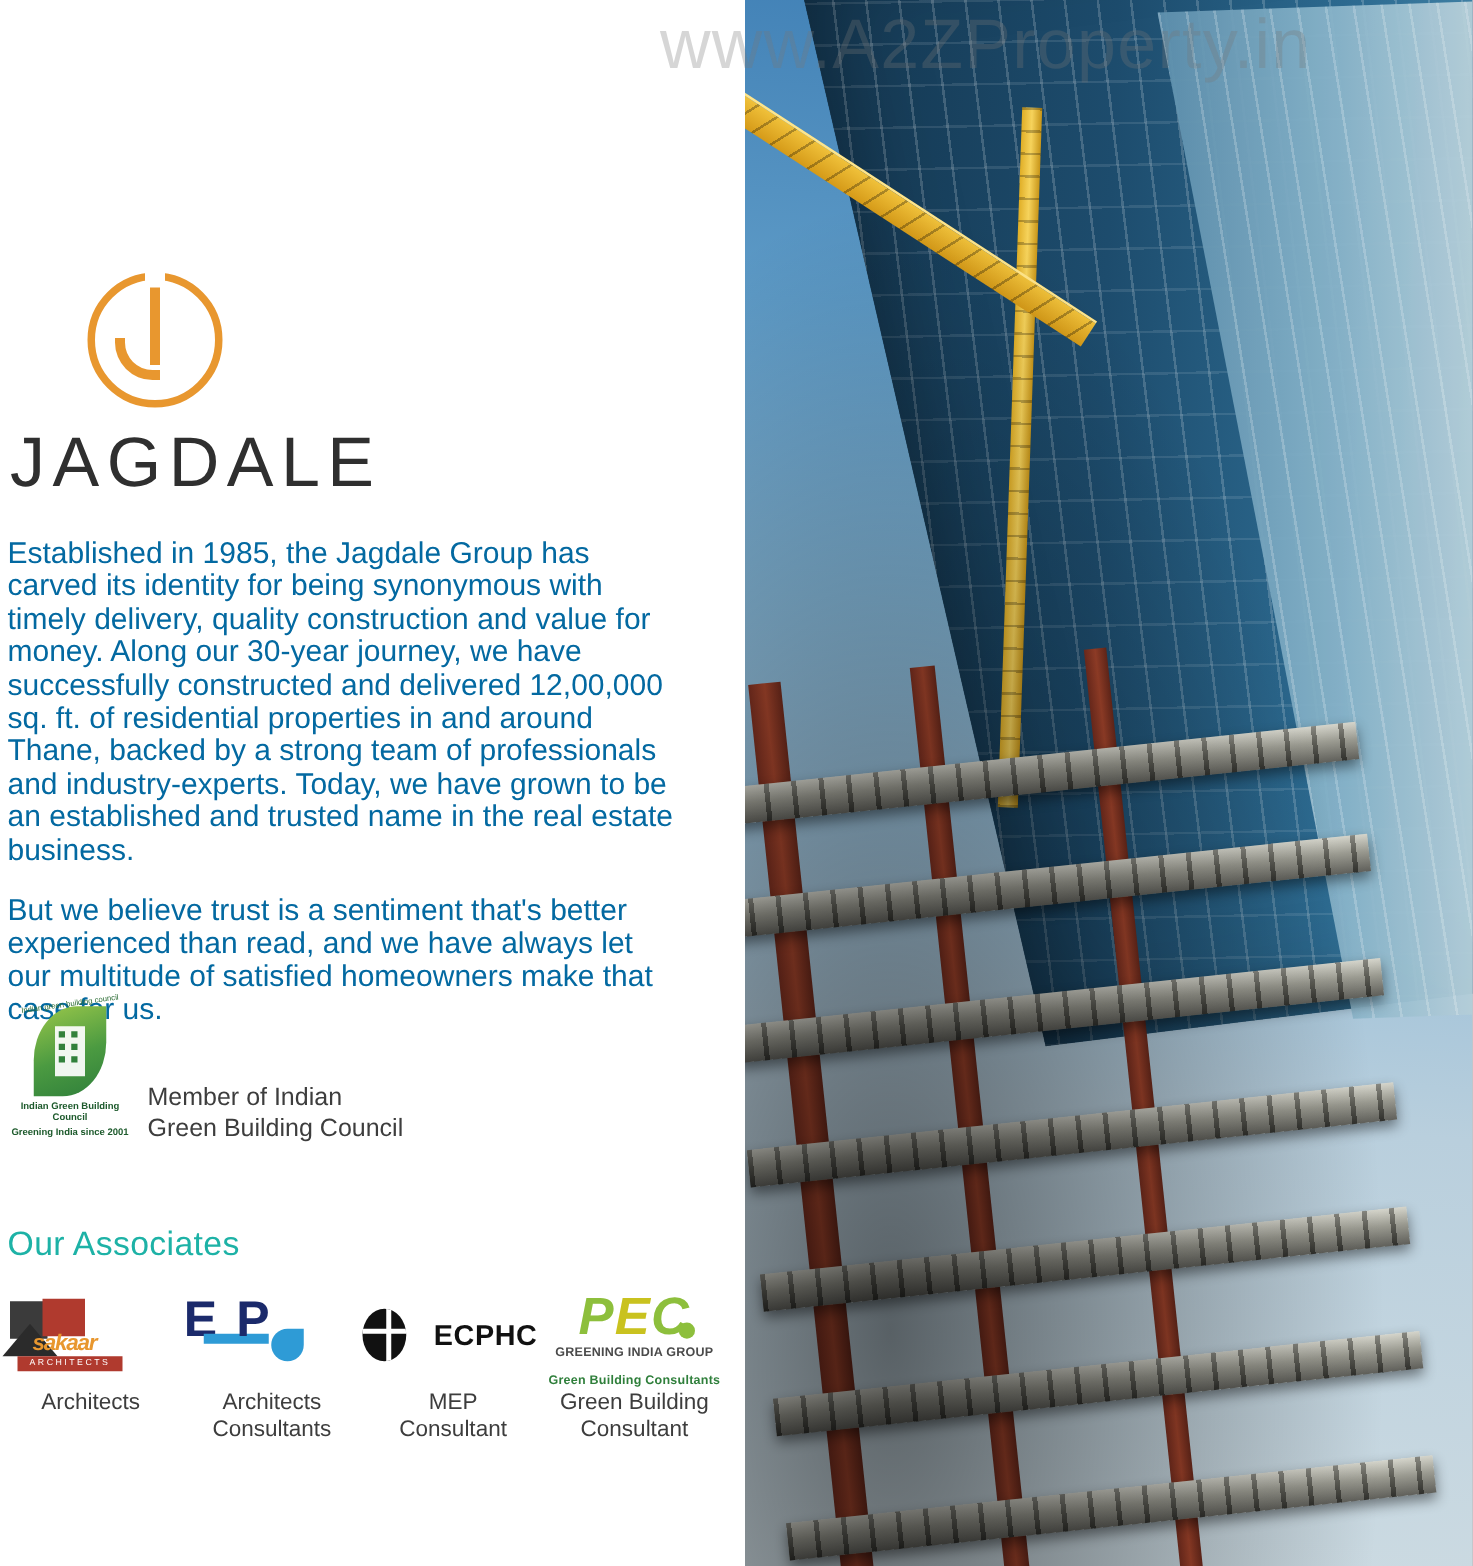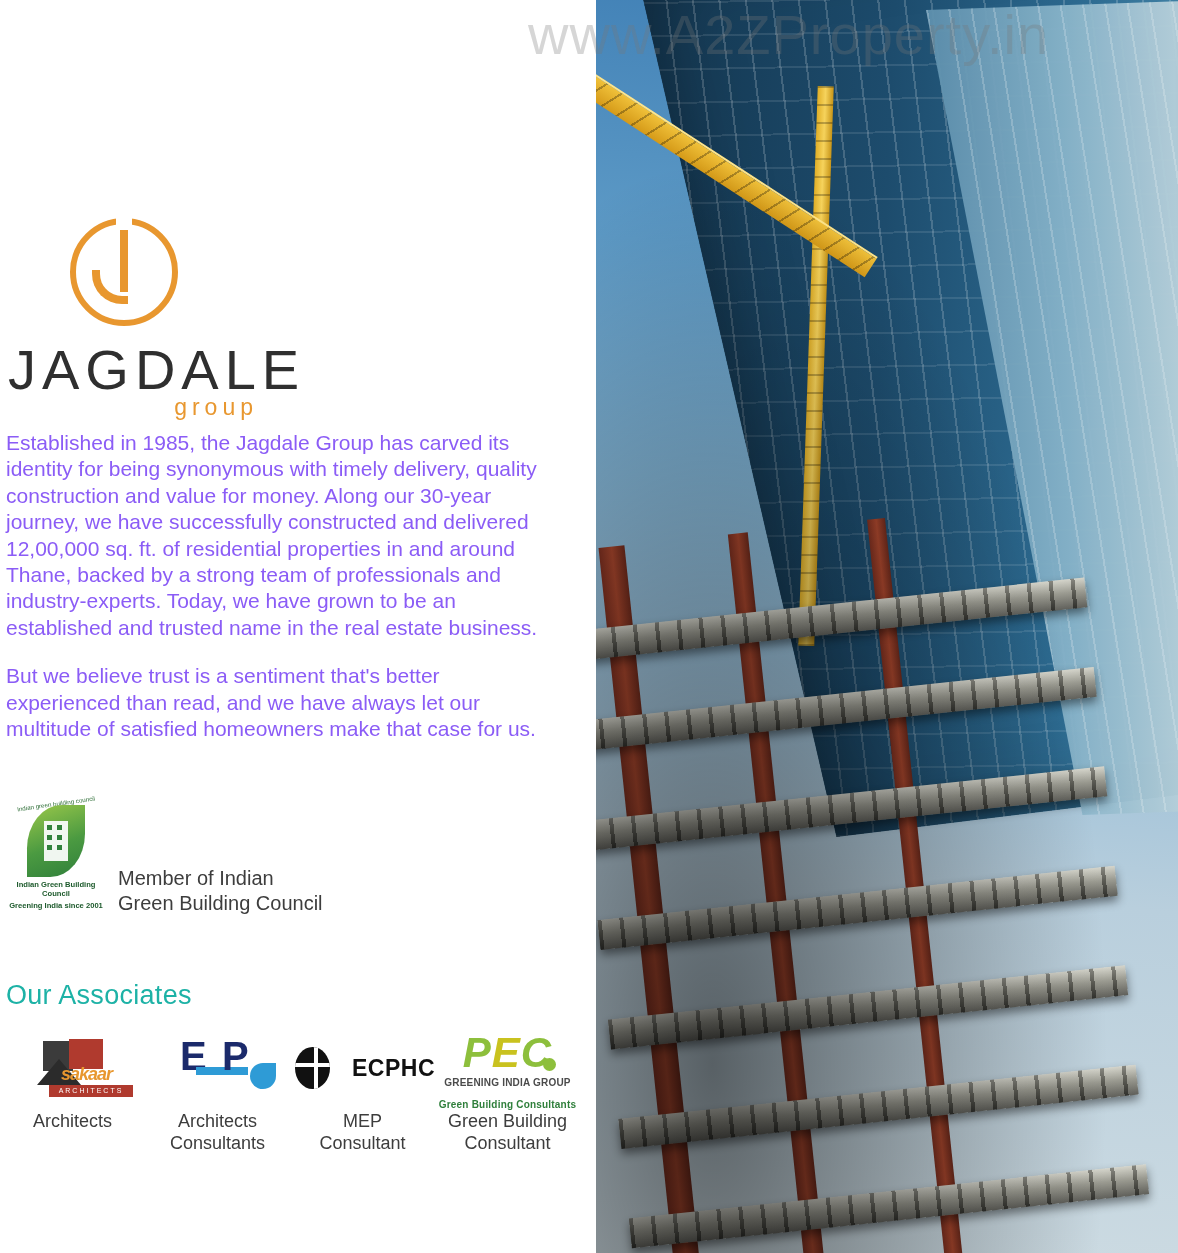--- a/index.html
+++ b/index.html
@@ -101,23 +101,23 @@
     letter-spacing: 5px;
     color: #E8972F;
     font-family: "Liberation Sans", sans-serif;
   }
 
   .body-copy {
     position: absolute;
     left: 6px;
     top: 430px;
     width: 540px;
-    font-size: 21px;
+    font-size: 24px;
     line-height: 26.4px;
-    color: #8b5cf6;
+    color: #0369a1;
   }
   .body-copy p {
     margin: 0 0 22px 0;
   }
 
   .igbc-block {
     position: absolute;
     left: 6px;
     top: 800px;
     width: 520px;
@@ -201,21 +201,21 @@
     width: 145px;
     text-align: center;
     font-size: 18px;
     line-height: 22px;
     color: #3d3d3d;
   }
   .assoc .mark {
     height: 72px;
     display: flex;
     align-items: center;
-    justify-content: flex-end;
+    justify-content: flex-start;
     margin-bottom: 6px;
   }
 
   
   .m-sakaar { position: relative; width: 110px; height: 62px; }
   .m-sakaar .sq-dark { position:absolute; left:8px; top:4px; width:30px; height:30px; background:#3b3b3b; }
   .m-sakaar .sq-red  { position:absolute; left:34px; top:2px; width:34px; height:30px; background:#B03A2E; }
   .m-sakaar .tri { position:absolute; left:2px; top:22px; width:0; height:0;
       border-left: 22px solid transparent; border-right: 22px solid transparent; border-bottom: 26px solid #2b2b2b; }
   .m-sakaar .word { position:absolute; left:26px; top:26px; font-size:18px; color:#E8972F; font-style:italic; font-weight:bold; letter-spacing:-1px; }
@@ -396,21 +396,20 @@
     <div class="logo-block">
       <div class="logo-mark">
         <div class="ring"></div>
         <div class="jbar"></div>
         <div class="jhook"></div>
         <div class="white-notch"></div>
       </div>
       <div class="logo-word">
         <span>JAGDAL</span><span class="low">E</span>
       </div>
-      <div class="logo-sub">group</div>
     </div>
 
     <div class="body-copy">
       <p>Established in 1985, the Jagdale Group has carved its identity for being synonymous with timely delivery, quality construction and value for money. Along our 30-year journey, we have successfully constructed and delivered 12,00,000 sq. ft. of residential properties in and around Thane, backed by a strong team of professionals and industry-experts. Today, we have grown to be an established and trusted name in the real estate business.</p>
       <p>But we believe trust is a sentiment that's better experienced than read, and we have always let our multitude of satisfied homeowners make that case for us.</p>
     </div>
 
     <div class="igbc-block">
       <div class="igbc-logo">
         <div class="igbc-arc">Indian green building council</div>

